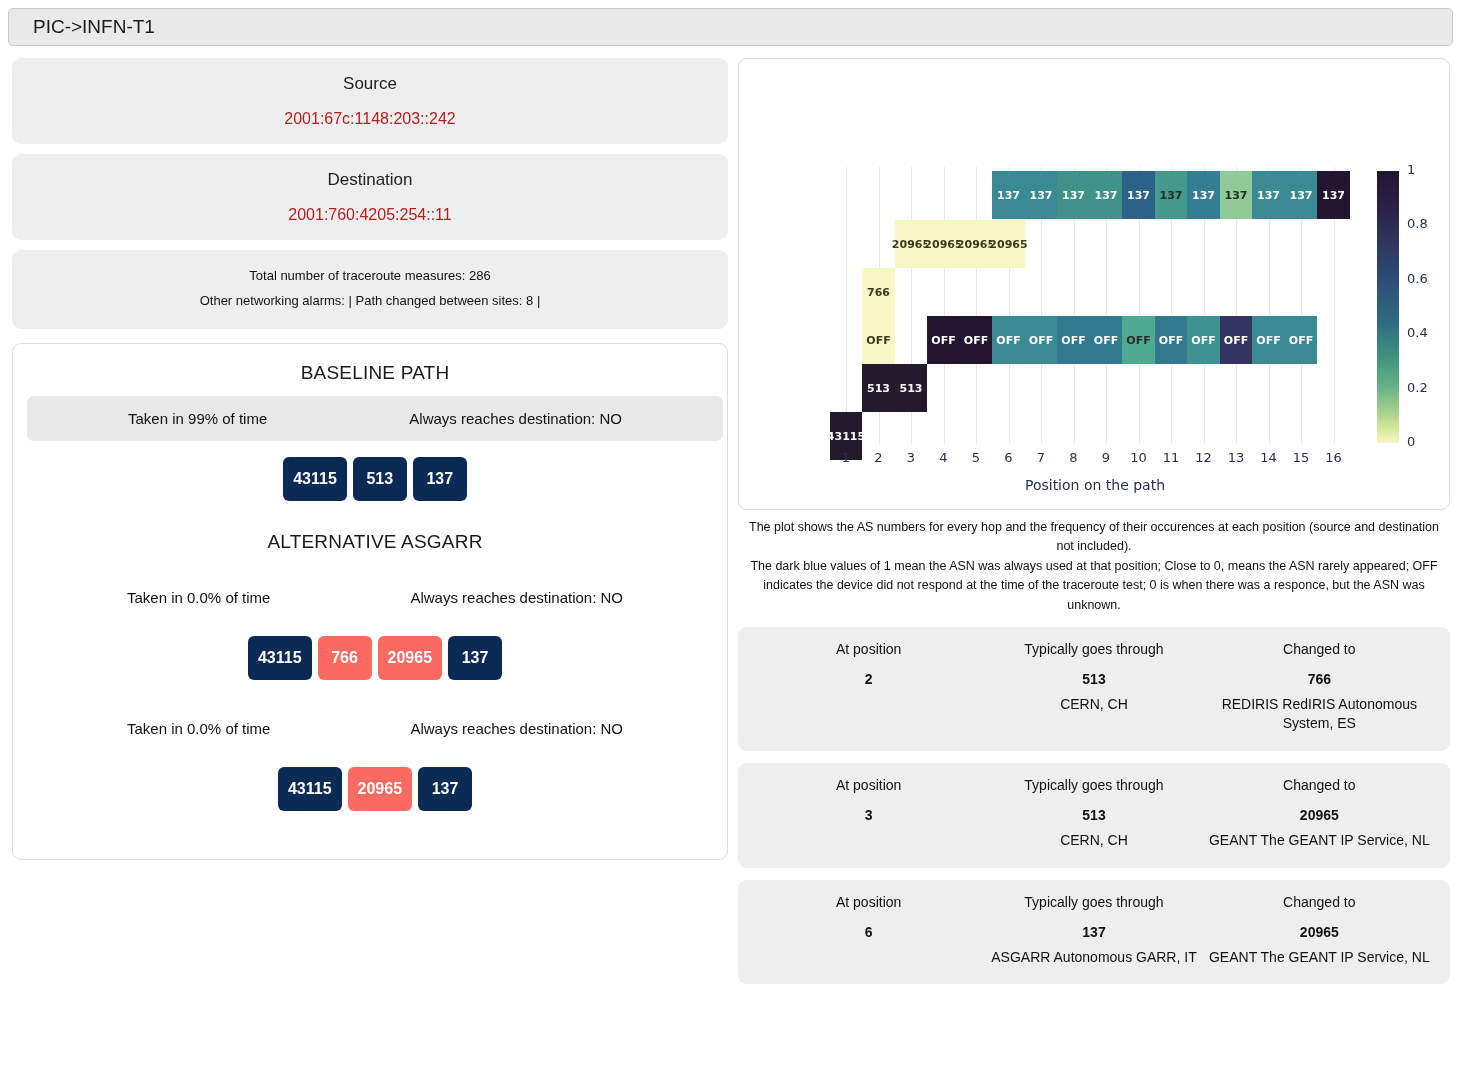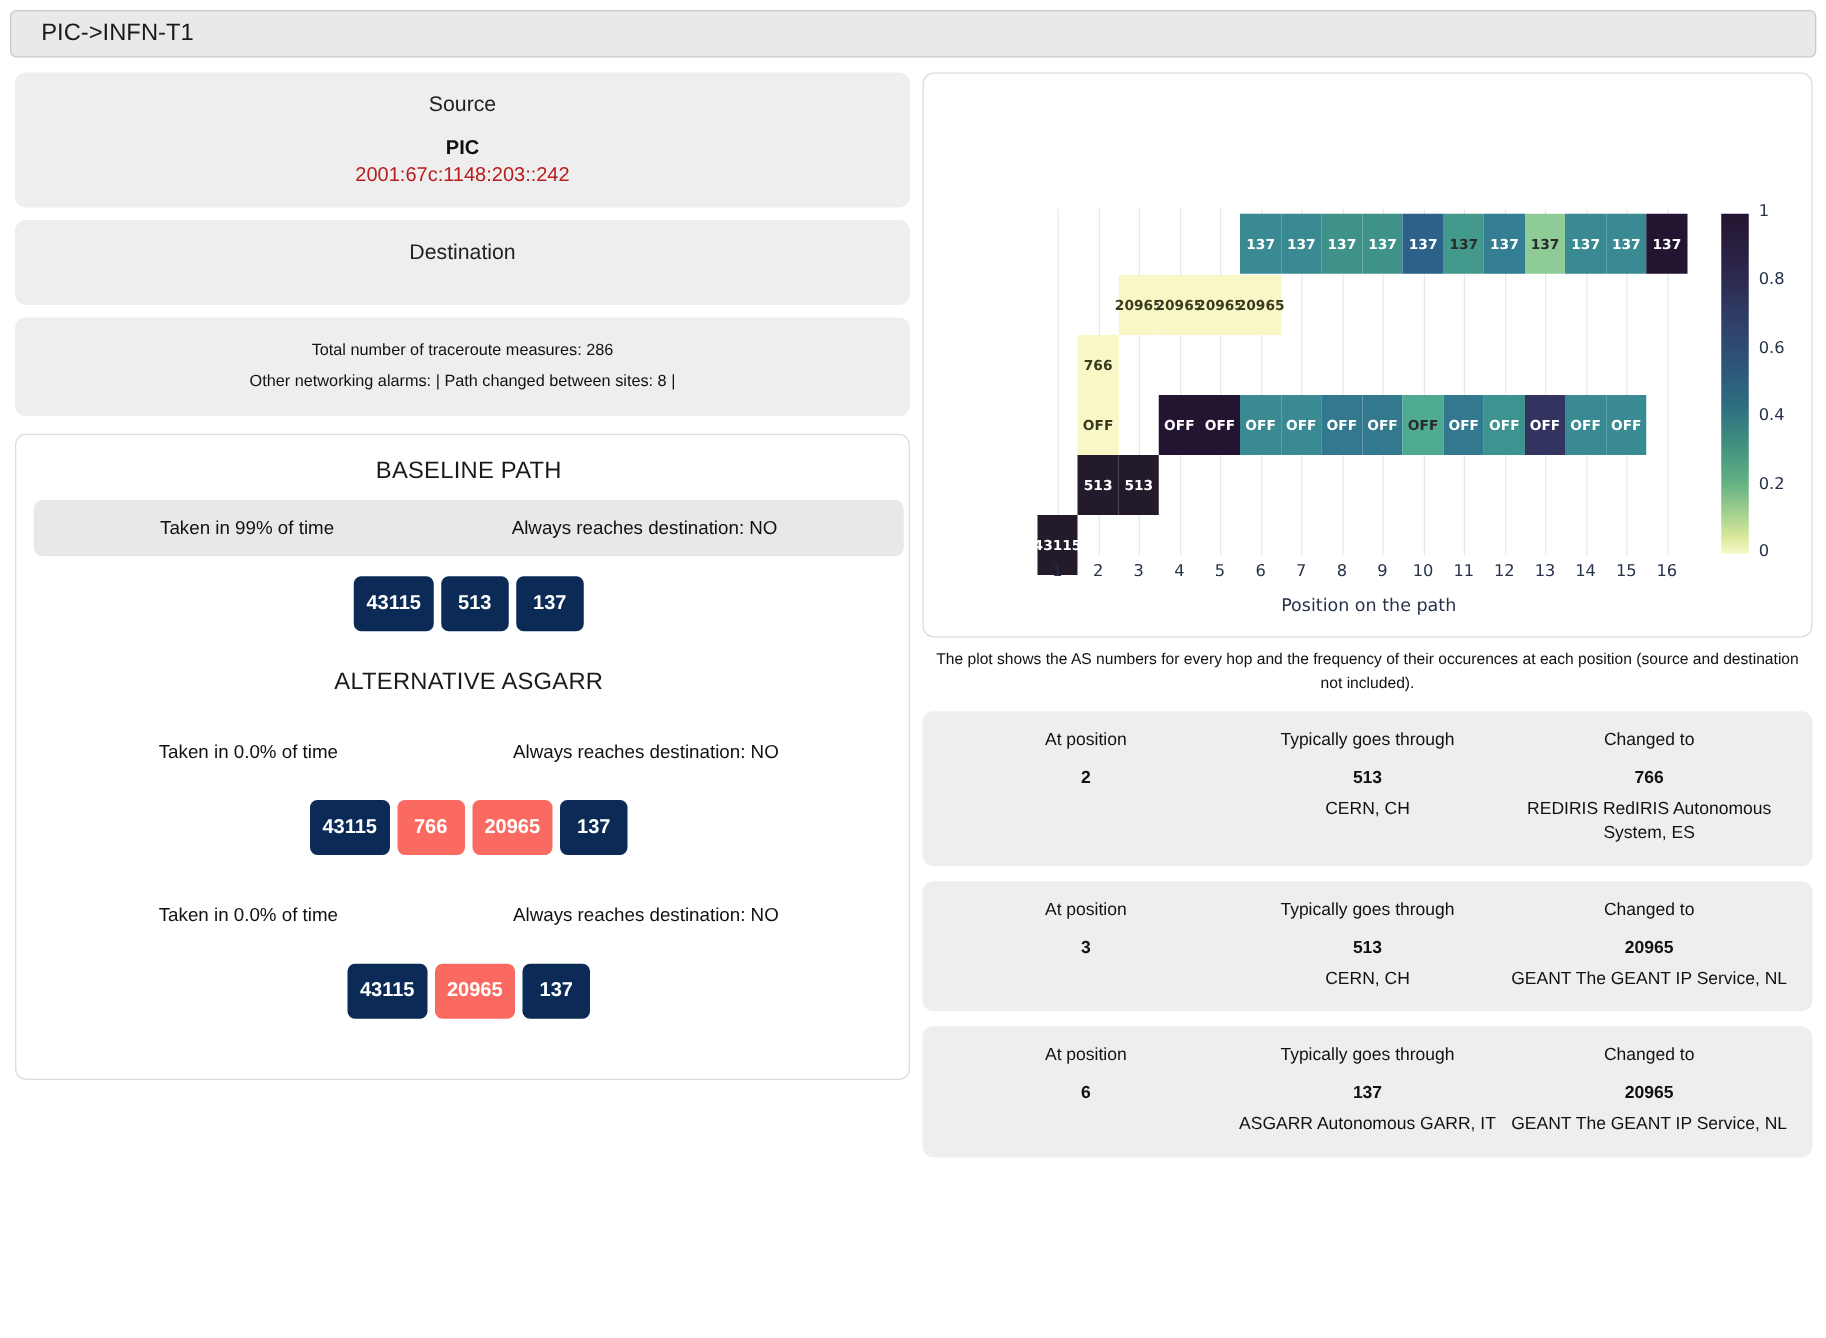--- a/index.html
+++ b/index.html
@@ -151,26 +151,26 @@
 <div class="page">
 
   <div class="titlebar">
     <span>PIC-&gt;INFN-T1</span>
   </div>
 
   <div class="left-col">
 
     <div class="gray-card">
       <div class="label">Source</div>
-      <div class="name">PIC</div>
       <div class="addr">2001:67c:1148:203::242</div>
     </div>
 
     <div class="gray-card">
       <div class="label">Destination</div>
+      <div class="addr">2001:760:4205:254::11</div>
     </div>
 
     <div class="stats-card">
       <div>Total number of traceroute measures: 286</div>
       <div>Other networking alarms: | Path changed between sites: 8 |</div>
     </div>
 
     <div class="paths-card">
       <div class="section-title">BASELINE PATH</div>
 
@@ -287,20 +287,21 @@
           <div class="cbar-tick" style="left: 668px; top: 157.4px;">0.8</div>
           <div class="cbar-tick" style="left: 668px; top: 211.8px;">0.6</div>
           <div class="cbar-tick" style="left: 668px; top: 266.2px;">0.4</div>
           <div class="cbar-tick" style="left: 668px; top: 320.6px;">0.2</div>
           <div class="cbar-tick" style="left: 668px; top: 375px;">0</div>
         </div>
     </div>
 
     <div class="caption">
       <div>The plot shows the AS numbers for every hop and the frequency of their occurences at each position (source and destination not included).</div>
+      <div>The dark blue values of 1 mean the ASN was always used at that position; Close to 0, means the ASN rarely appeared; OFF indicates the device did not respond at the time of the traceroute test; 0 is when there was a responce, but the ASN was unknown.</div>
     </div>
 
     <div id="changes">
         <div class="change-card">
           <div class="chg-grid">
             <div class="hdr">At position</div>
             <div class="hdr">Typically goes through</div>
             <div class="hdr">Changed to</div>
             <div>
               <div class="val">2</div>

